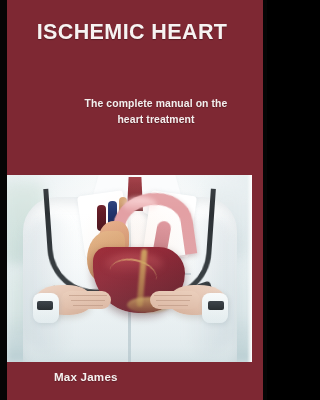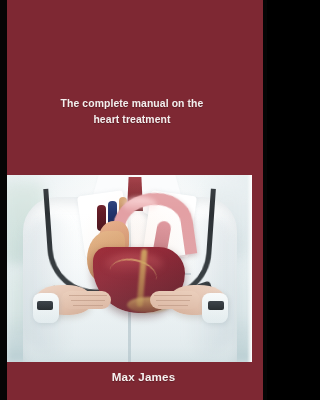--- a/index.html
+++ b/index.html
@@ -9,21 +9,21 @@
   .cover{position:relative;width:267px;height:400px;background:#050505;overflow:hidden;}
 
   
   .maroon-field{position:absolute;left:7px;top:0;width:256px;height:400px;background:#7e2833;}
 
   
   .title-block{position:absolute;left:7px;top:18px;width:250px;text-align:center;}
   .title-line{color:#f7f3f2;font-weight:bold;font-size:21.5px;line-height:29px;
               letter-spacing:.4px;text-shadow:0 1px 1px rgba(0,0,0,.30);}
 
-  .subtitle-block{position:absolute;left:7px;top:96px;width:250px;text-align:center;}
+  .subtitle-block{position:absolute;left:7px;top:96px;width:250px;text-align:center;padding-left:24px;}
   .subtitle-line{color:#f4efee;font-weight:bold;font-size:10.4px;line-height:16px;
                  letter-spacing:.1px;text-shadow:0 1px 1px rgba(0,0,0,.25);}
 
   
   .photo{position:absolute;left:7px;top:175px;width:245px;height:187px;overflow:hidden;
          background:#eef3f4;}
 
   
   .bg-wash{position:absolute;inset:0;
       background:
@@ -145,36 +145,37 @@
 
   
   .photo-vignette{position:absolute;inset:0;pointer-events:none;
         background:linear-gradient(180deg,rgba(255,255,255,.10) 0%,rgba(255,255,255,0) 20%,
                    rgba(190,210,214,.18) 92%,rgba(175,198,203,.30) 100%);}
   .photo-edge-r{position:absolute;right:0;top:0;width:5px;height:100%;
         background:linear-gradient(90deg,rgba(255,255,255,0),#ffffff);}
 
   
   .author-band{position:absolute;left:7px;top:362px;width:256px;height:38px;background:#7e2833;}
-  .author{position:absolute;left:12px;top:8px;width:249px;text-align:center;
+  .author{position:absolute;left:0;top:8px;width:249px;
           color:#f6f1f0;font-weight:bold;font-size:11.6px;letter-spacing:.2px;
-          text-shadow:0 1px 1px rgba(0,0,0,.25);}
+          text-shadow:0 1px 1px rgba(0,0,0,.25);padding-left:47px;}
 
   
   .frame-left{position:absolute;left:0;top:0;width:7px;height:400px;background:#050505;}
   .frame-right{position:absolute;right:0;top:0;width:4px;height:400px;background:#050505;}
 </style>
 </head>
 <body>
 
 <div class="cover">
 
   <div class="maroon-field"></div>
 
   <div class="title-block">
+    <div class="title-line">ISCHEMIC HEART</div>
   </div>
 
   <div class="subtitle-block">
     <div class="subtitle-line">The complete manual on the</div>
     <div class="subtitle-line">heart treatment</div>
   </div>
 
   <div class="photo">
     <div class="bg-wash"></div>
     <div class="bg-blobA"></div>

